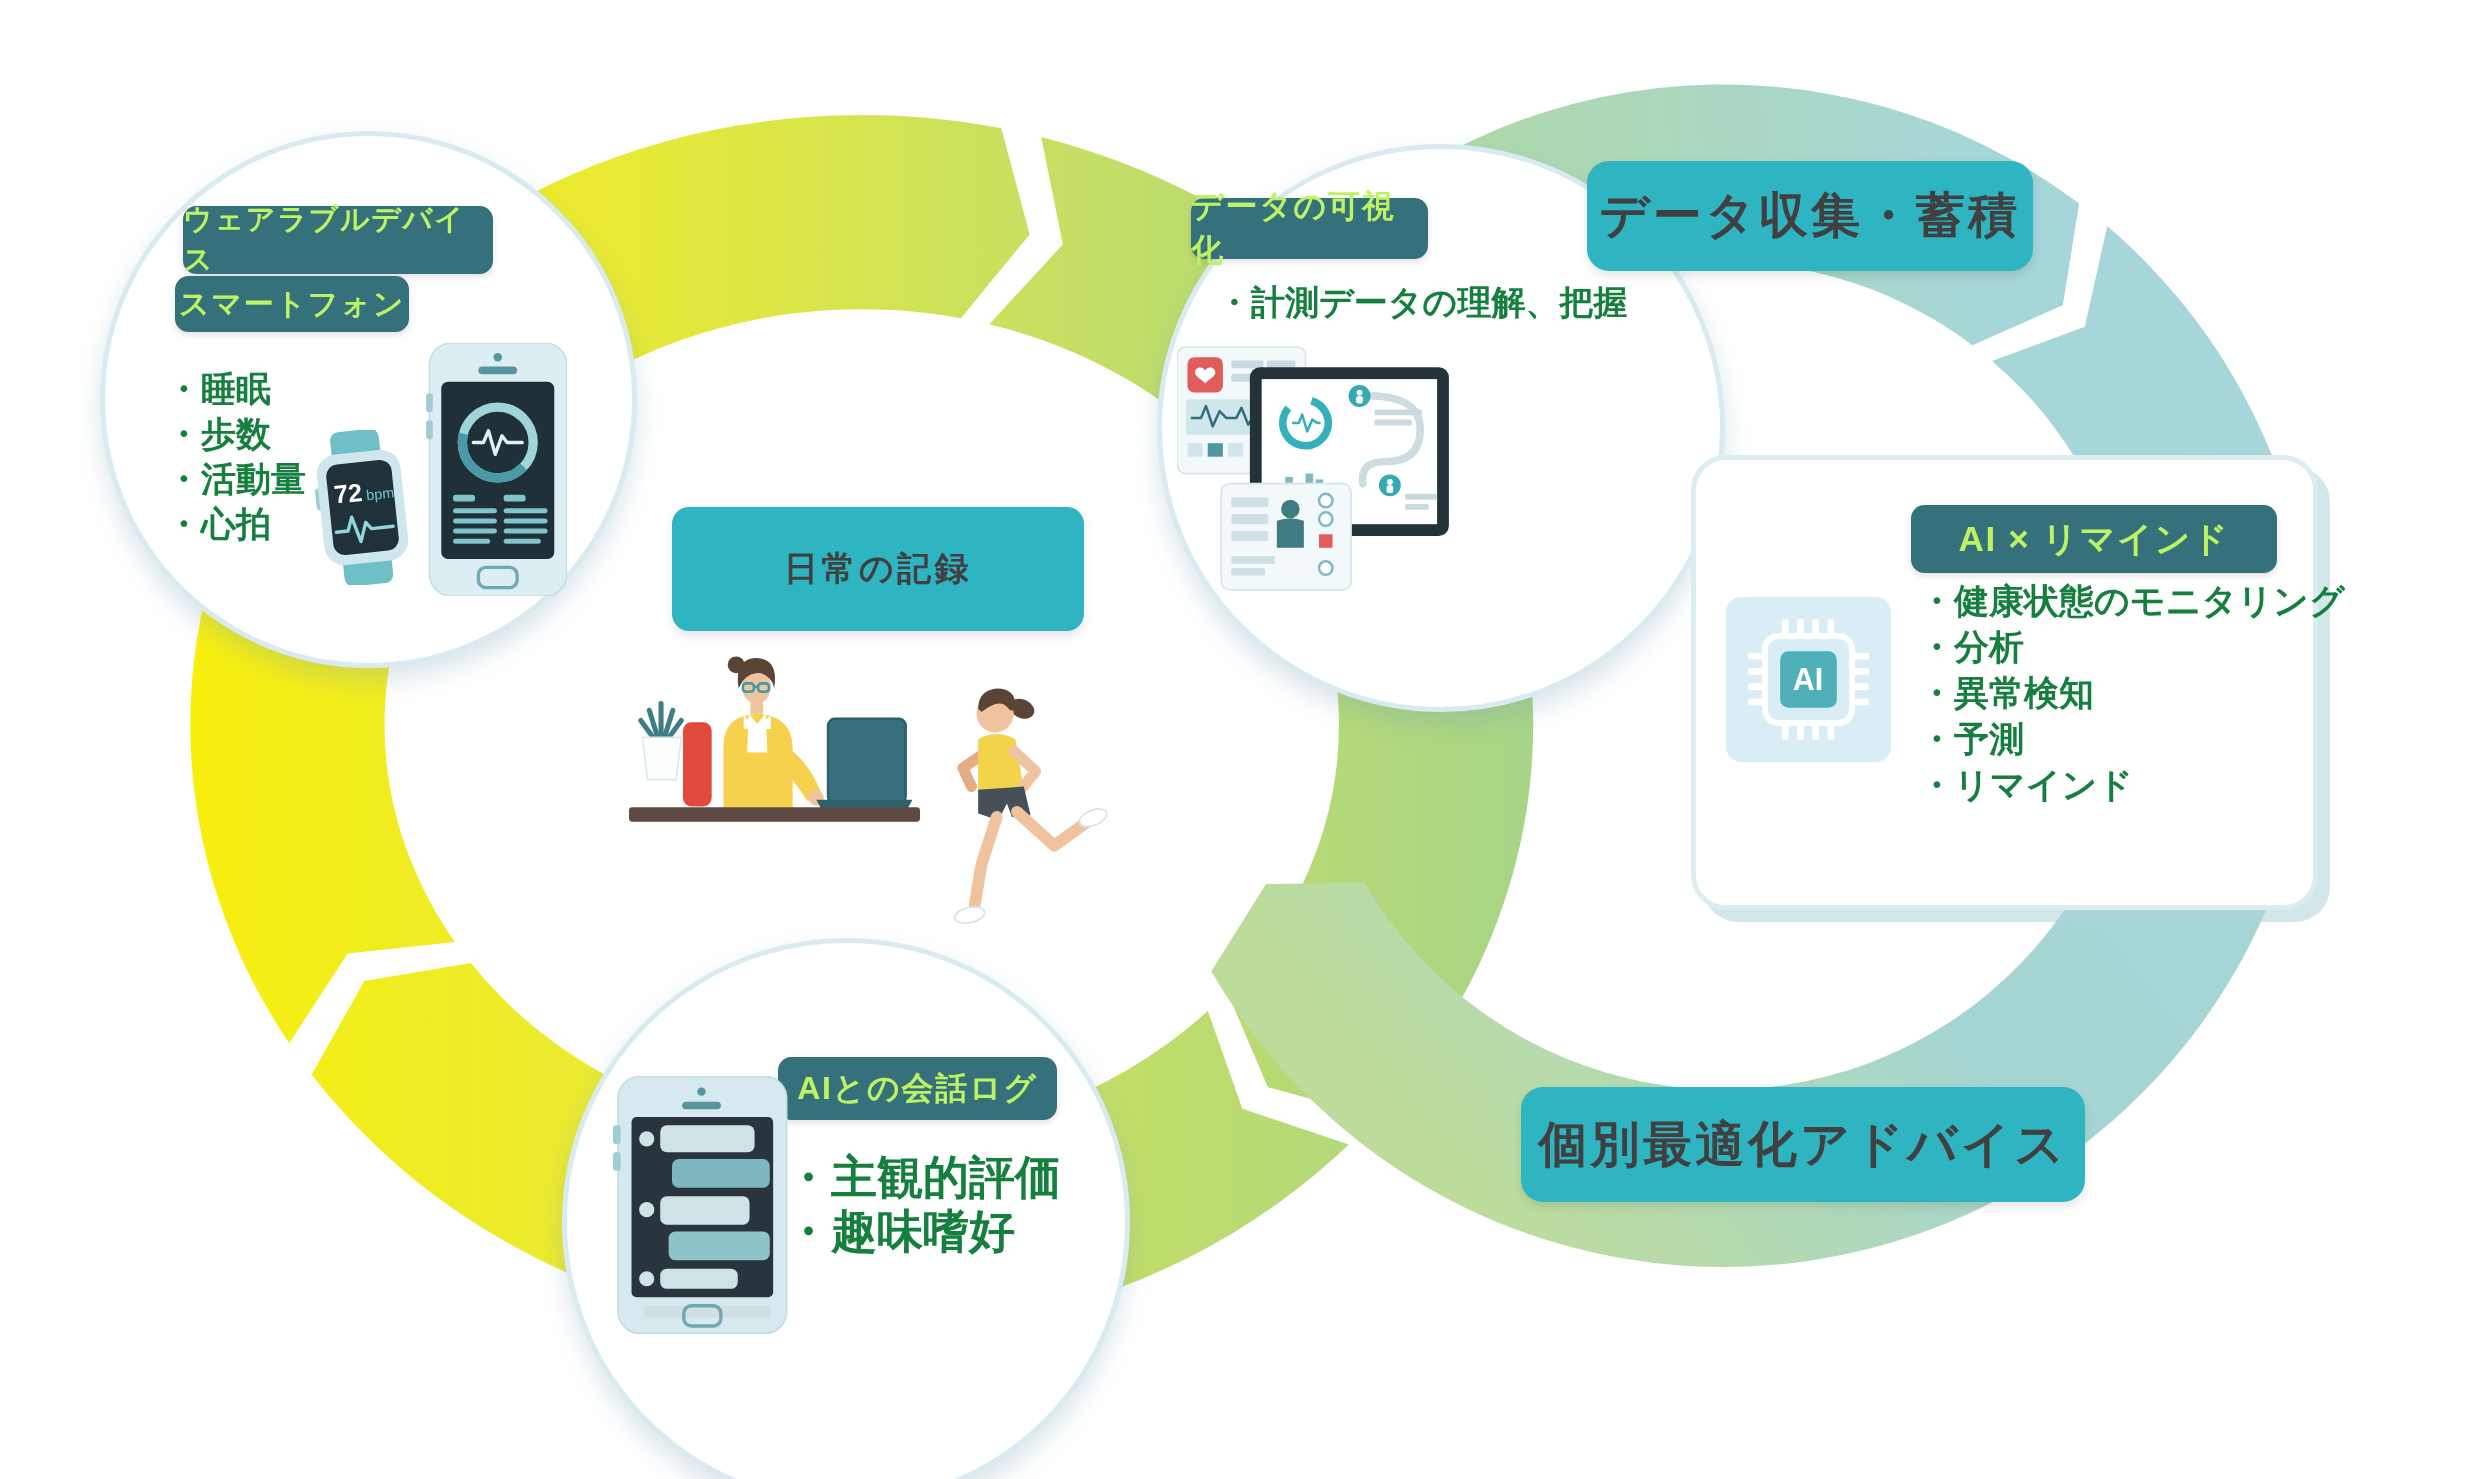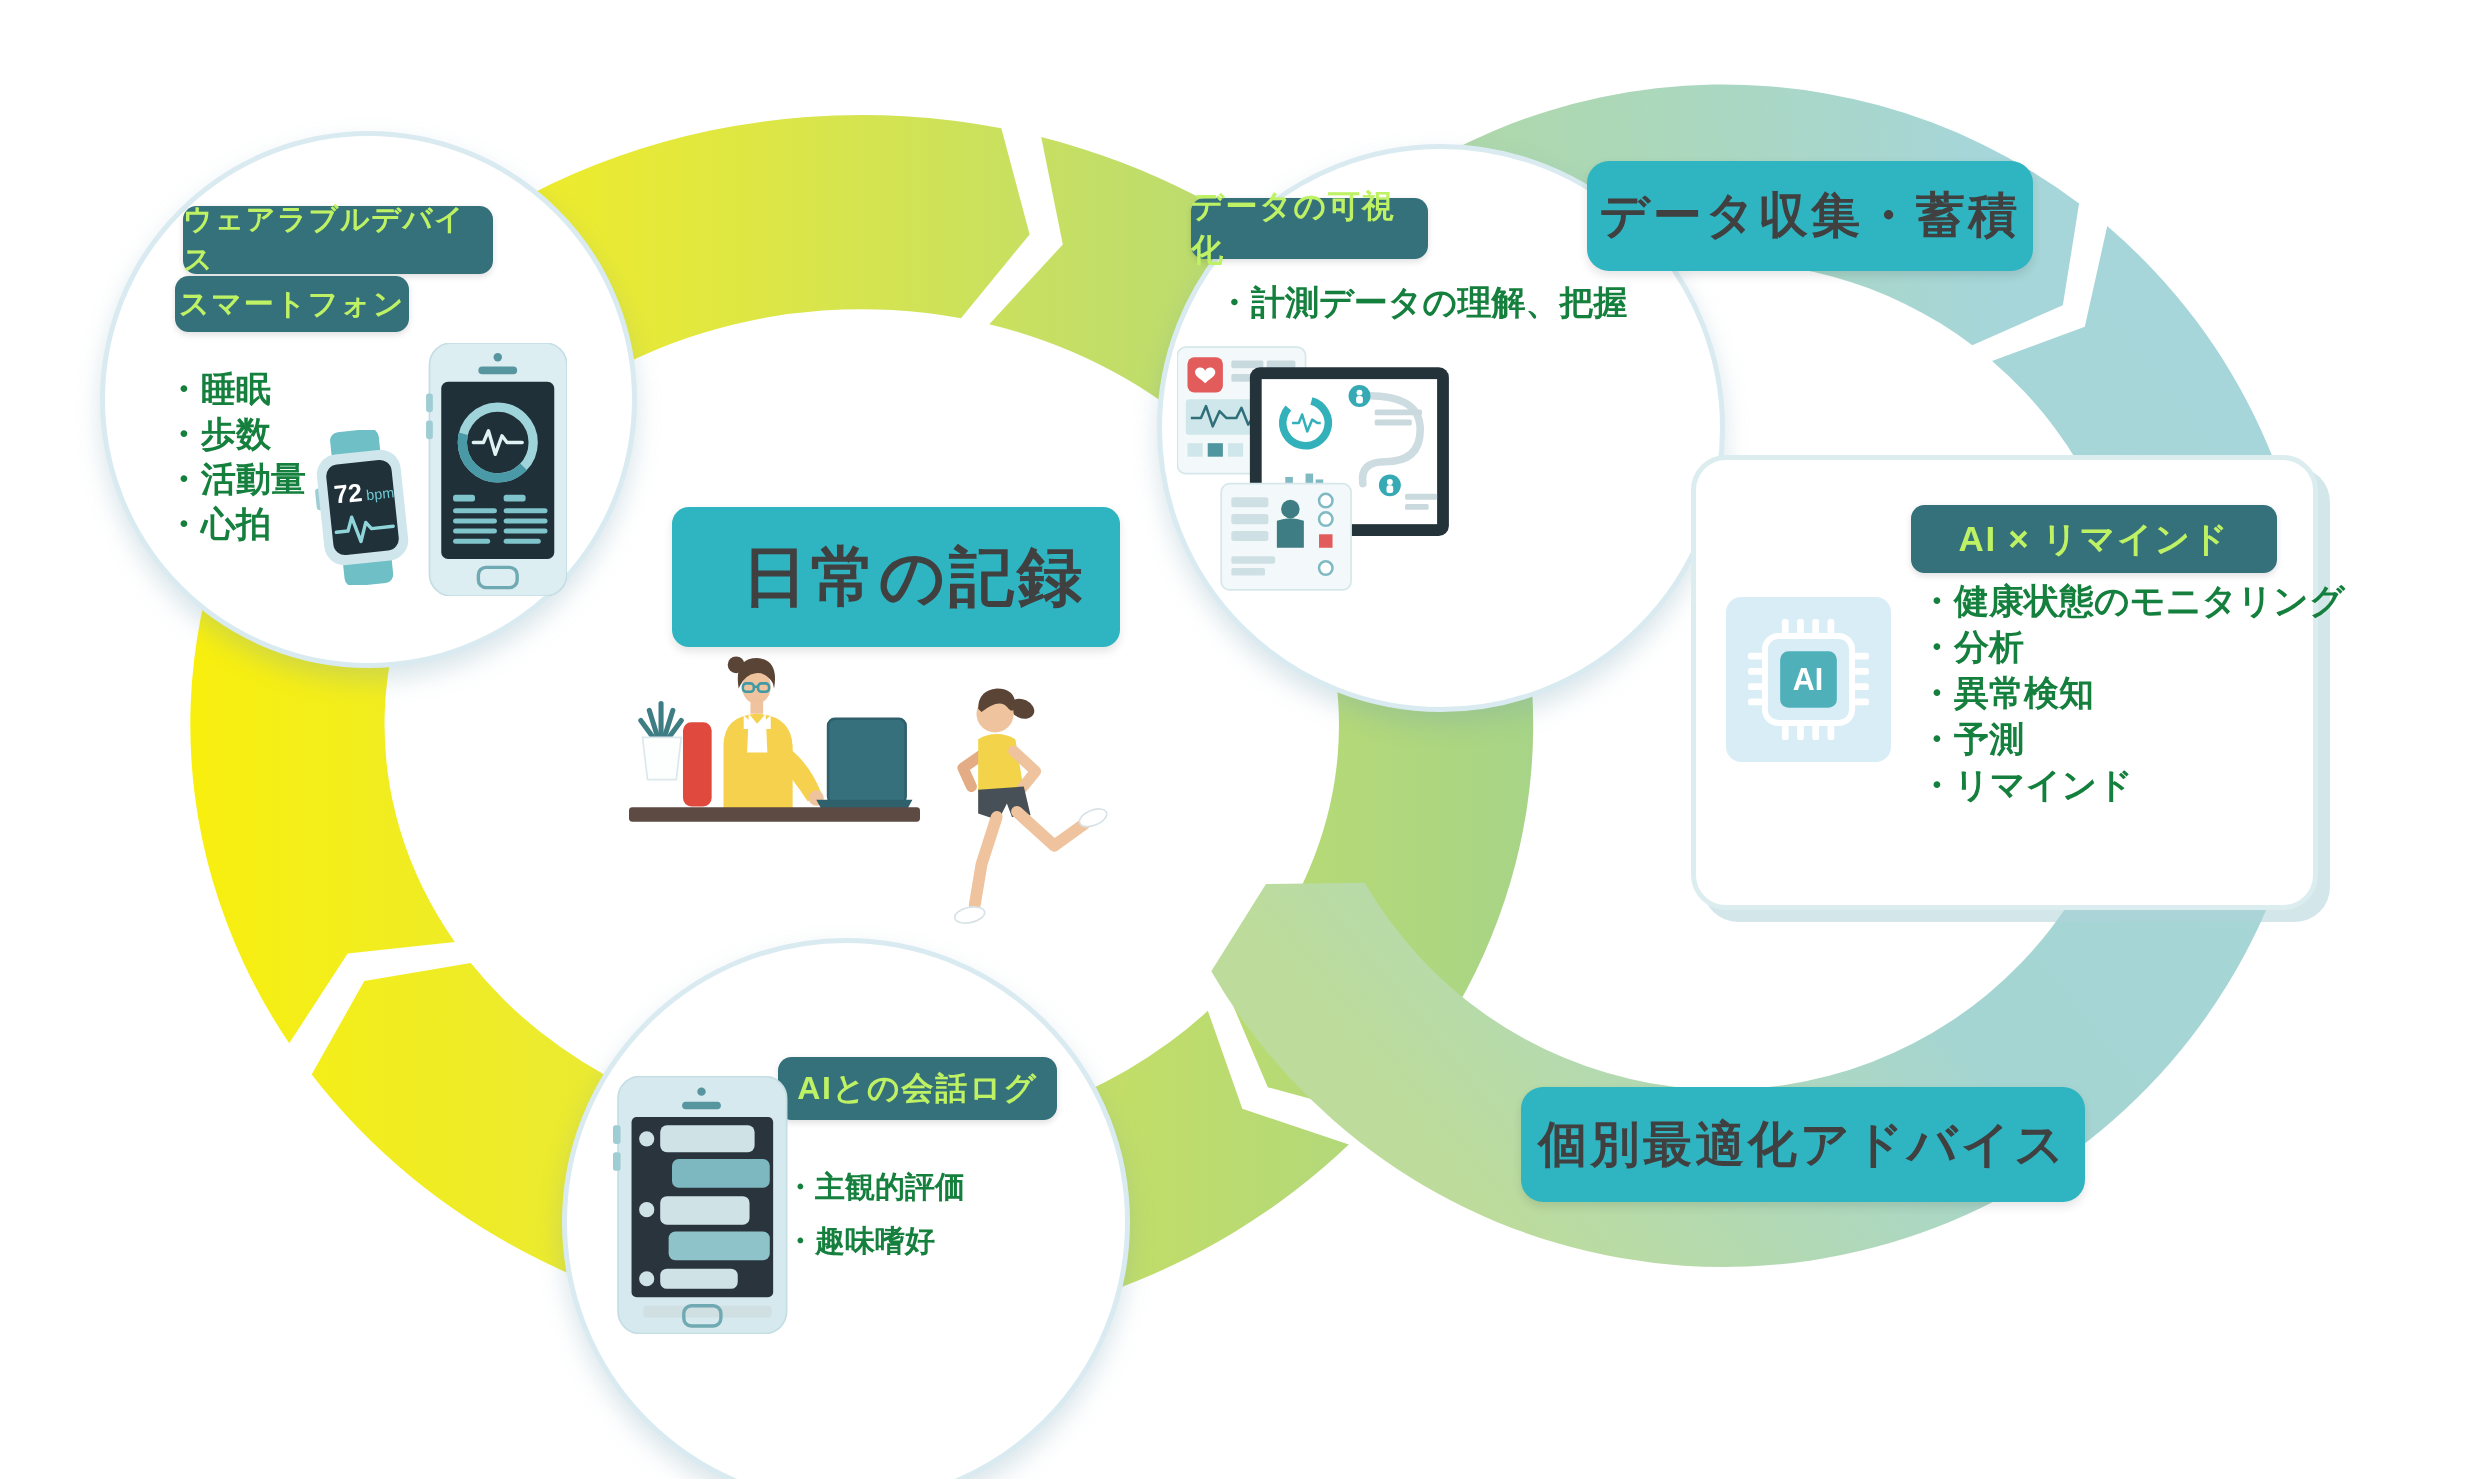--- a/index.html
+++ b/index.html
@@ -176,21 +176,21 @@
           <circle cx="176" cy="268" r="8"></circle>
       </g>
       <rect x="168" y="228" width="16" height="16" fill="#e25c5c"></rect>
     </svg>
   </div>
 
   <div class="big-circle" style="left:562px;top:938px;width:558px;height:558px;">
     <div class="badge-dark" style="left:211px;top:114px;width:279px;height:63px;font-size:32px;">
       <span>AIとの会話ログ</span>
     </div>
-    <div class="bullets" style="left:218px;top:217px;font-size:30px;line-height:54px;">
+    <div class="bullets" style="left:218px;top:207px;font-size:46px;line-height:54px;">
       <div>・主観的評価</div>
       <div>・趣味嗜好</div>
     </div>
 
     <svg class="abs" style="left:46px;top:133px;" width="177" height="258" viewBox="0 0 210 305">
       <rect x="6" y="0" width="200" height="305" rx="26" fill="#d6e9ee" stroke="#c4dee4" stroke-width="2"></rect>
       <rect x="0" y="58" width="9" height="22" rx="3" fill="#9fcdd4"></rect>
       <rect x="0" y="90" width="9" height="22" rx="3" fill="#9fcdd4"></rect>
       <circle cx="105" cy="18" r="5" fill="#57959f"></circle>
       <rect x="82" y="30" width="46" height="9" rx="4.5" fill="#57959f"></rect>
@@ -203,21 +203,21 @@
         <rect x="34" y="94" width="106" height="34" rx="8" fill="#cfe3e7"></rect>
         <rect x="44" y="136" width="120" height="34" rx="8" fill="#8fc3ca"></rect>
         <circle cx="18" cy="192" r="9" fill="#cfe3e7"></circle>
         <rect x="34" y="180" width="92" height="24" rx="8" fill="#cfe3e7"></rect>
         <rect x="14" y="224" width="152" height="14" rx="4" fill="#cfdfe2"></rect>
       </g>
       <rect x="84" y="272" width="44" height="24" rx="9" fill="none" stroke="#6fa9b2" stroke-width="4"></rect>
     </svg>
   </div>
 
-  <div class="banner" style="left:672px;top:507px;width:412px;height:140px;font-size:65px;border-radius:17px;padding-left:36px;">
+  <div class="banner" style="left:672px;top:507px;width:412px;height:124px;font-size:34px;border-radius:17px;">
     <span>日常の記録</span>
   </div>
 
   <svg class="abs" style="left:629px;top:651px;" width="291" height="182" viewBox="0 0 345 215">
     <g stroke="#3f7d85" stroke-width="6" stroke-linecap="round">
       <line x1="24" y1="70" x2="34" y2="102"></line>
         <line x1="38" y1="62" x2="38" y2="102"></line>
       <line x1="52" y1="70" x2="42" y2="102"></line>
         <line x1="14" y1="82" x2="30" y2="104"></line>
       <line x1="62" y1="82" x2="46" y2="104"></line>

